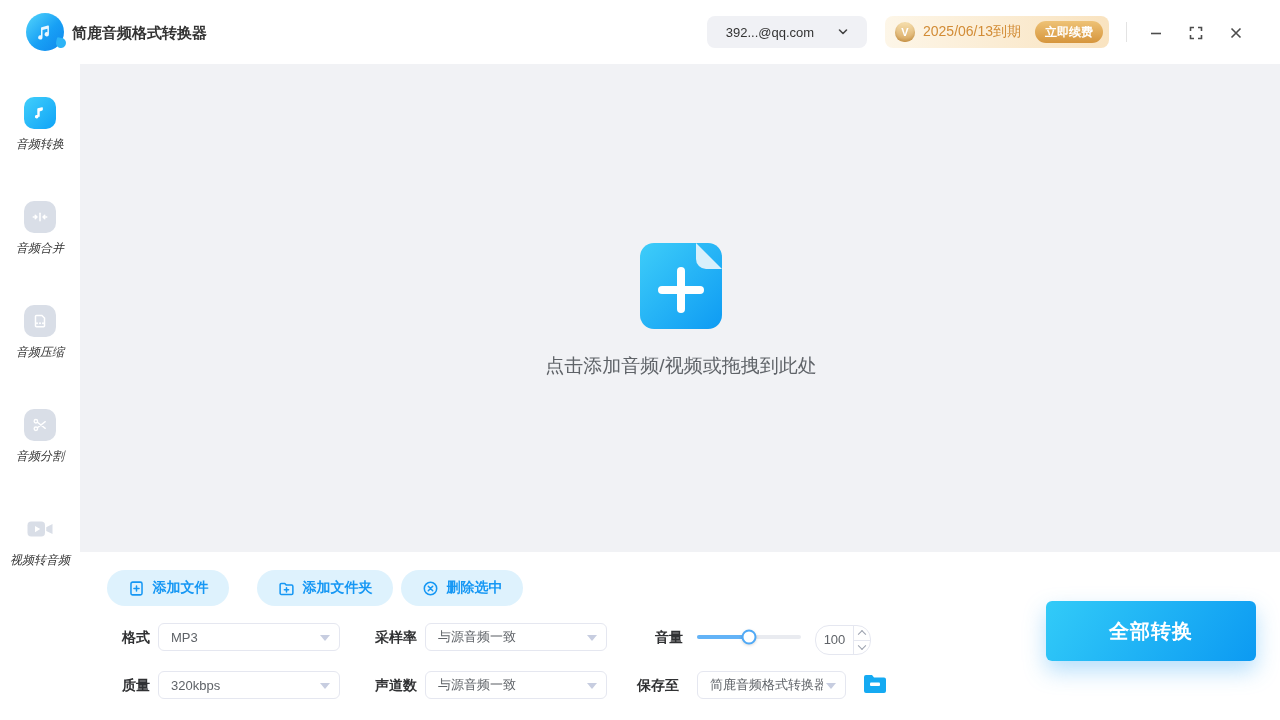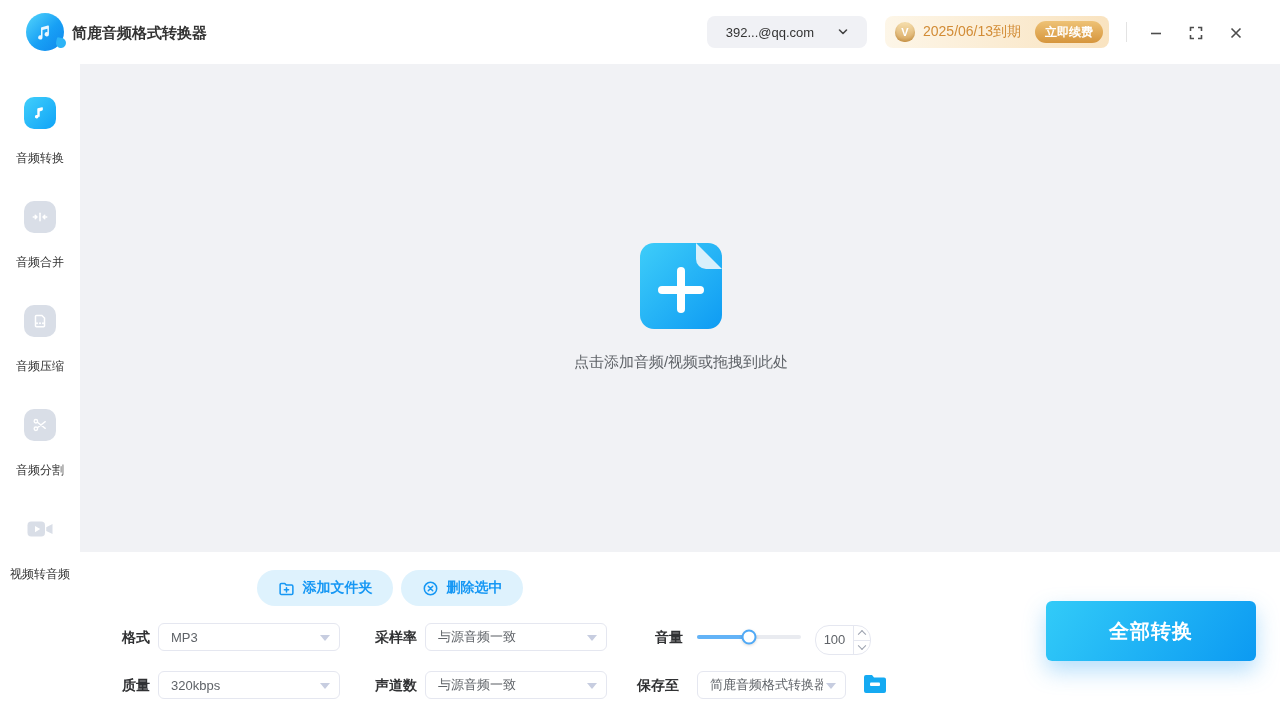--- a/index.html
+++ b/index.html
@@ -44,35 +44,35 @@
   .win-btn svg { width:16px; height:16px; stroke:#4d4d4d; stroke-width:1.6; fill:none; }
   .btn-min { left:1143px; } .btn-max { left:1183px; } .btn-close { left:1223px; }
 
   
   .sidebar { position:absolute; left:0; top:64px; width:80px; height:656px; background:#fff; z-index:4; }
   .side-item { position:absolute; left:0; width:80px; height:70px; text-align:center; cursor:pointer; }
   .side-icon { width:32px; height:32px; border-radius:10px; margin:0 auto;
     background:#d9dee7; display:flex; align-items:center; justify-content:center; }
   .side-icon.active { background:linear-gradient(135deg,#41cffb 0%,#0fa3f7 100%); }
   .side-icon svg { width:18px; height:18px; }
-  .side-label { margin-top:21px; font-size:12px; color:#333; letter-spacing:0; }
+  .side-label { margin-top:7px; font-size:12px; color:#333; letter-spacing:0;font-style:italic; }
 
   
   .main { position:absolute; left:80px; top:64px; width:1200px; height:488px; background:#f1f2f5; }
   .dropzone { position:absolute; left:0; top:0; width:100%; height:100%; cursor:pointer; }
   .drop-file { position:absolute; left:560px; top:179px; width:82px; height:86px; border-radius:14px;
     background:linear-gradient(135deg,#3ecdf9 0%,#0e9bf3 100%); overflow:hidden; }
   .drop-file .fold-inner { position:absolute; right:0; top:0; width:26px; height:26px;
     background:#d8f0fb; border-radius:0 0 0 10px;
     clip-path:polygon(0 0,100% 100%,0 100%); }
   .plus-v,.plus-h { position:absolute; background:#fff; border-radius:4px; }
   .plus-v { left:37px; top:24px; width:8px; height:46px; }
   .plus-h { left:18px; top:43px; width:46px; height:8px; }
   .drop-hint { position:absolute; left:360px; top:289px; width:482px; text-align:center;
-    font-size:15px; color:#5f6368; }
+    font-size:19px; color:#5f6368; }
 
   
   .bottom { position:absolute; left:80px; top:552px; width:1200px; height:168px; background:#fff; }
 
   .pill-btn { position:absolute; top:18px; height:36px; border:none; border-radius:18px; background:#def2fd;
     color:#1597f4; font-size:14px; font-weight:bold; display:flex; align-items:center; justify-content:center;
     gap:8px; cursor:pointer; font-family:inherit; }
   .pill-btn svg { width:17px; height:17px; stroke:#1597f4; stroke-width:1.8; fill:none; }
   .pb1 { left:27px; width:122px; } .pb2 { left:177px; width:136px; } .pb3 { left:321px; width:122px; }
 
@@ -223,20 +223,27 @@
         <div class="fold-inner"></div>
         <div class="plus-v"></div>
         <div class="plus-h"></div>
       </div>
       <div class="drop-hint">点击添加音频/视频或拖拽到此处</div>
     </div>
   </div>
 
   <div class="bottom">
 
+    <button class="pill-btn pb1">
+      <svg viewBox="0 0 20 20" stroke-linecap="round" stroke-linejoin="round">
+        <rect x="3.5" y="2.5" width="13" height="15" rx="2"></rect>
+          <path d="M10 7v6M7 10h6"></path>
+      </svg>
+      <span>添加文件</span>
+    </button>
 
     <button class="pill-btn pb2">
       <svg viewBox="0 0 20 20" stroke-linecap="round" stroke-linejoin="round">
         <path d="M2.5 5.5a1.5 1.5 0 0 1 1.5-1.5h4l1.6 2h6.4a1.5 1.5 0 0 1 1.5 1.5v8a1.5 1.5 0 0 1-1.5 1.5H4a1.5 1.5 0 0 1-1.5-1.5z"></path>
         <path d="M10 9v5M7.5 11.5h5"></path>
       </svg>
       <span>添加文件夹</span>
     </button>
 
     <button class="pill-btn pb3">

